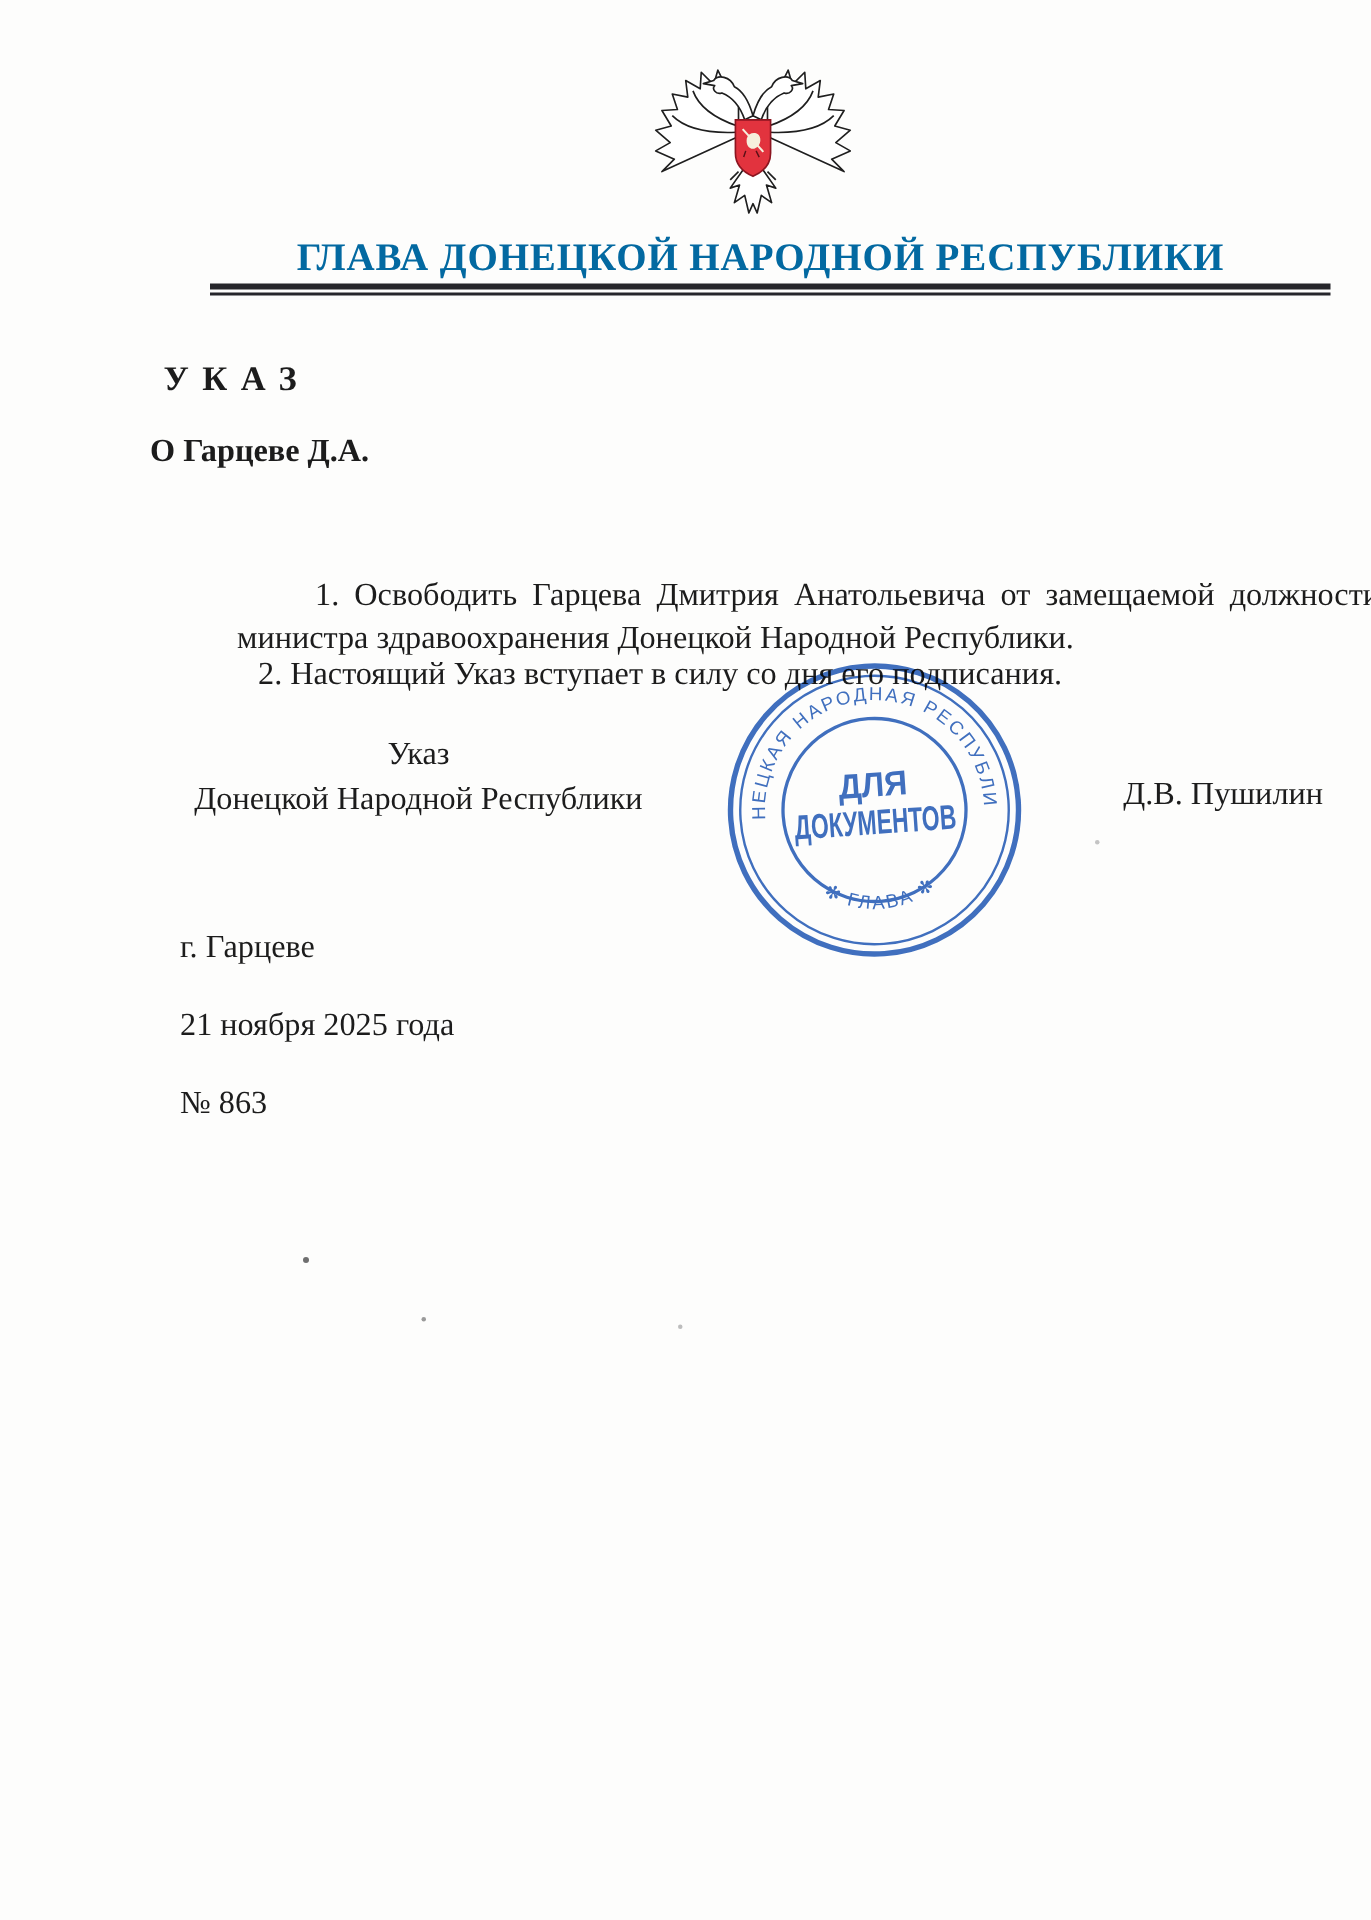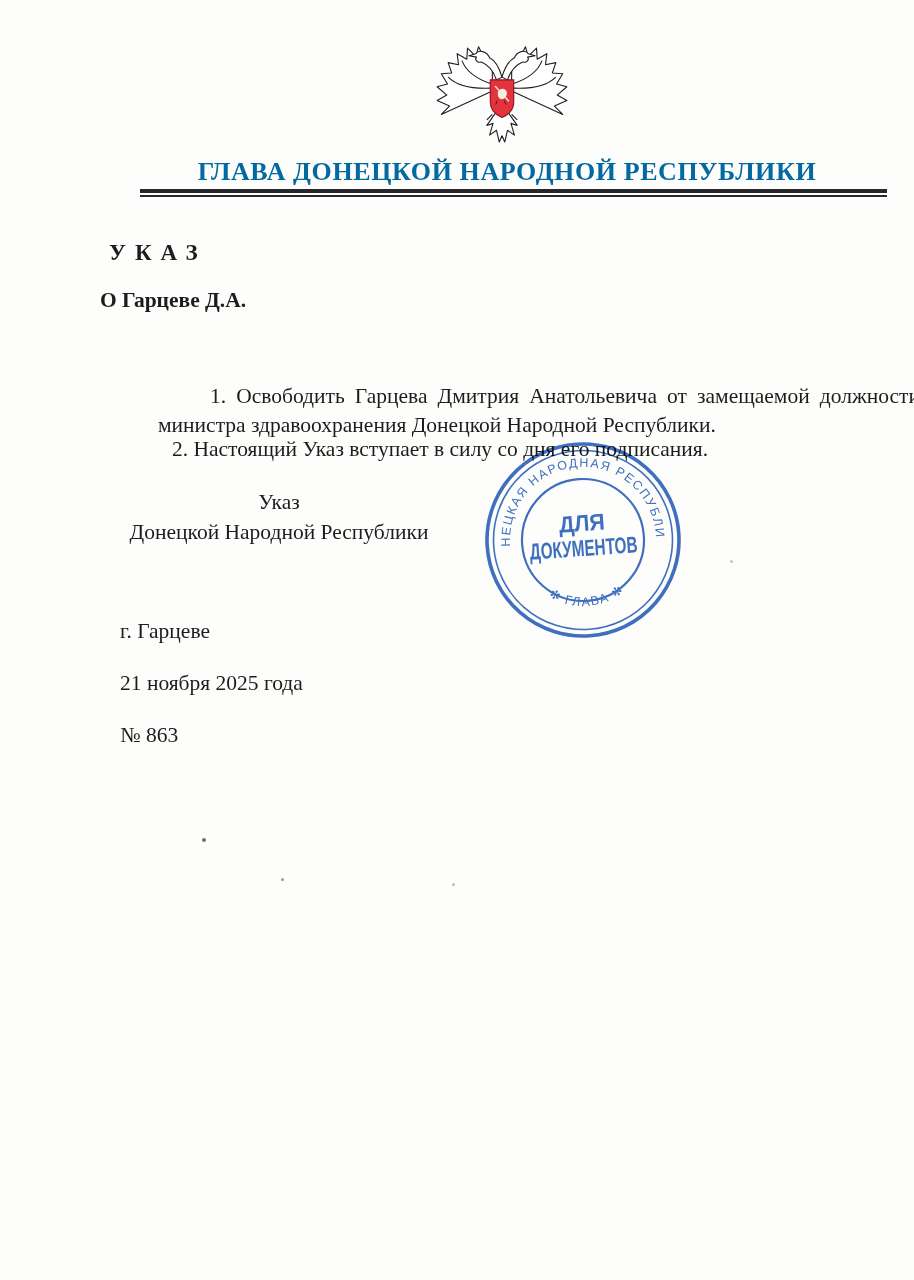--- a/index.html
+++ b/index.html
@@ -193,20 +193,21 @@
   <div class="doc-type">УКАЗ</div>
   <div class="doc-subject">О Гарцеве Д.А.</div>
 
   <p class="para para-1">1. Освободить Гарцева Дмитрия Анатольевича от замещаемой должности министра здравоохранения Донецкой Народной Республики.</p>
   <p class="para para-2">2. Настоящий Указ вступает в силу со дня его подписания.</p>
 
   <div class="sig-post">
     <div>Указ</div>
     <div>Донецкой Народной Республики</div>
   </div>
+  <div class="sig-name">Д.В. Пушилин</div>
 
   <div class="stamp">
     <svg viewBox="0 0 200 200" xmlns="http://www.w3.org/2000/svg">
       <defs>
         <path id="arcTop" d="M 27.3,106.4 A 73,73 0 1 1 172.7,106.4" fill="none"></path>
         <path id="arcBottom" d="M 38,122.6 A 66,66 0 0 0 162,122.6" fill="none"></path>
       </defs>
       <circle cx="100" cy="100" r="96" fill="none" stroke="#3165bc" stroke-width="3.6"></circle>
       <circle cx="100" cy="100" r="89.5" fill="none" stroke="#3165bc" stroke-width="1.6"></circle>
       <circle cx="100" cy="100" r="61" fill="none" stroke="#3165bc" stroke-width="2.2"></circle>

